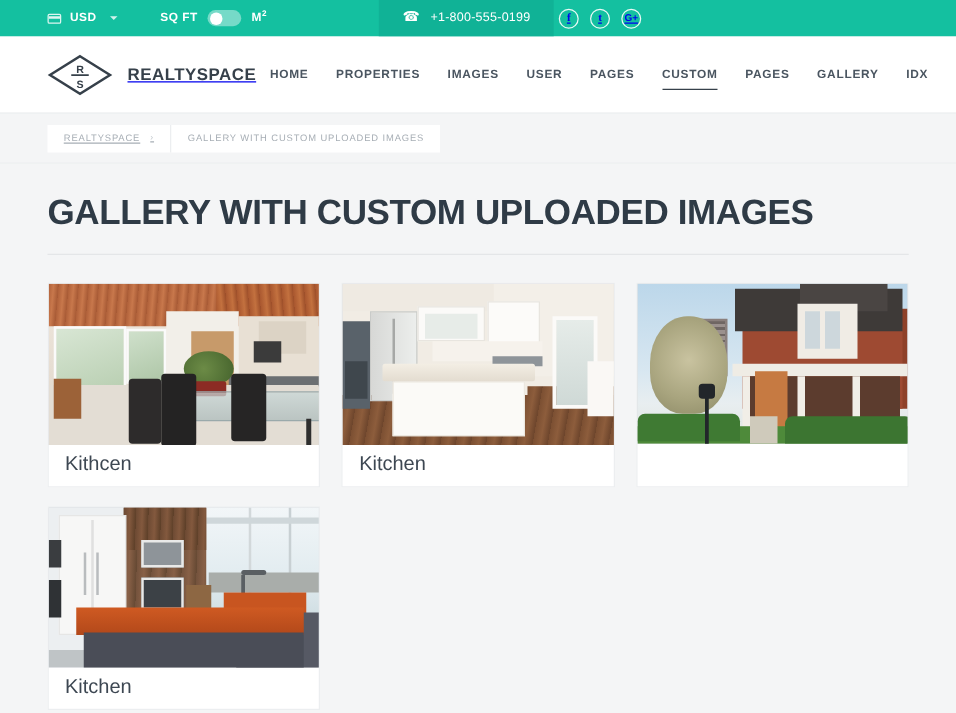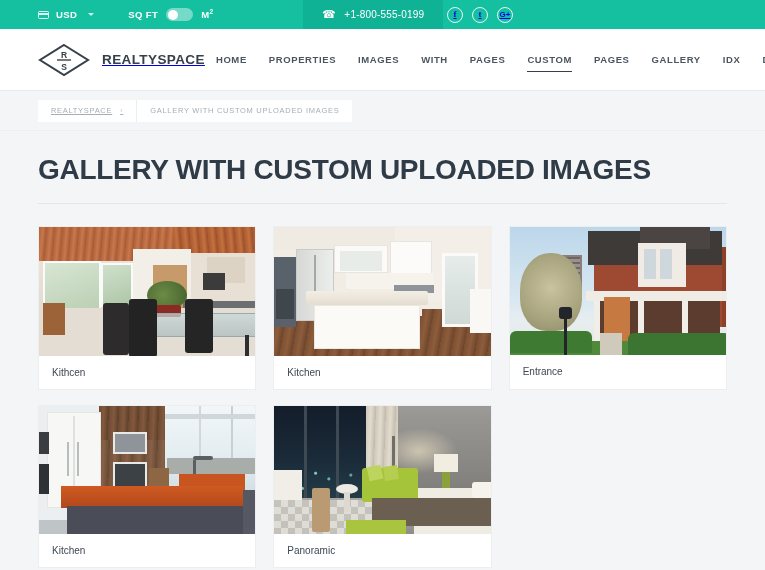--- a/index.html
+++ b/index.html
@@ -208,21 +208,21 @@
     height: 129px;
     width: 100%;
     position: relative;
     overflow: hidden;
     background: #cfd4d8;
   }
   .card-caption {
     height: 33px;
     display: flex; align-items: center;
     padding-left: 13px;
-    font-size: 10px;
+    font-size: 16px;
     color: #3d4752;
   }
   .card.row2 .card-thumb { height: 128px; }
 
   
   .scene { position: absolute; inset: 0; }
   .scene i { position: absolute; display: block; }
 
   
   .s1 { background: linear-gradient(180deg,#efe7dd 0%,#e6ddd2 55%,#dfd6cb 100%); }
@@ -441,21 +441,21 @@
         <text x="26" y="27" font-family="Liberation Sans, sans-serif" font-size="8.5" font-weight="bold" fill="#36404a" text-anchor="middle">S</text>
       </svg>
     </span>
     <span class="logo-text">REALTYSPACE</span>
   </a>
 
   <nav class="nav">
     <a href="#">HOME</a>
     <a href="#">PROPERTIES</a>
     <a href="#">IMAGES</a>
-    <a href="#">WITH</a>
+    <a href="#">USER</a>
     <a href="#">PAGES</a>
     <a href="#" class="active">CUSTOM</a>
     <a href="#">PAGES</a>
     <a href="#">GALLERY</a>
     <a href="#">IDX</a>
     <a href="#">DIR</a>
   </nav>
 </div>
 
 <div class="crumbbar">
@@ -550,21 +550,20 @@
           <i class="entry"></i>
         <i class="lawn"></i>
           <i class="walk"></i>
         <i class="hedgeL"></i>
           <i class="hedgeR"></i>
         <i class="tree"></i>
           <i class="lamp"></i>
           <i class="lamphead"></i>
       </div>
     </div>
-    <div class="card-caption">Entrance</div>
   </div>
 
   <div class="card row2">
     <div class="card-thumb">
       <div class="scene s5">
         <i class="glassw"></i>
           <i class="mull1"></i>
           <i class="mull2"></i>
           <i class="skyband"></i>
           <i class="mtn"></i>
@@ -585,43 +584,14 @@
         <i class="islandTop2"></i>
           <i class="islandBody2"></i>
         <i class="knives"></i>
         <i class="islandTop"></i>
           <i class="islandBody"></i>
       </div>
     </div>
     <div class="card-caption">Kitchen</div>
   </div>
 
-  <div class="card row2">
-    <div class="card-thumb">
-      <div class="scene s6">
-        <i class="wall"></i>
-          <i class="glowwall"></i>
-        <i class="night"></i>
-          <i class="lights"></i>
-          <i class="mull1"></i>
-          <i class="mull2"></i>
-        <i class="curtain"></i>
-          <i class="floorlamp"></i>
-        <i class="rug"></i>
-        <i class="bed"></i>
-          <i class="pillow"></i>
-        <i class="lampshade"></i>
-          <i class="lampbase"></i>
-        <i class="chair"></i>
-          <i class="table"></i>
-          <i class="tablelg"></i>
-        <i class="sofa"></i>
-          <i class="cush1"></i>
-          <i class="cush2"></i>
-        <i class="throw"></i>
-          <i class="col"></i>
-          <i class="ottoman"></i>
-      </div>
-    </div>
-    <div class="card-caption">Panoramic</div>
-  </div>
 
 </div>
 
 </body></html>

